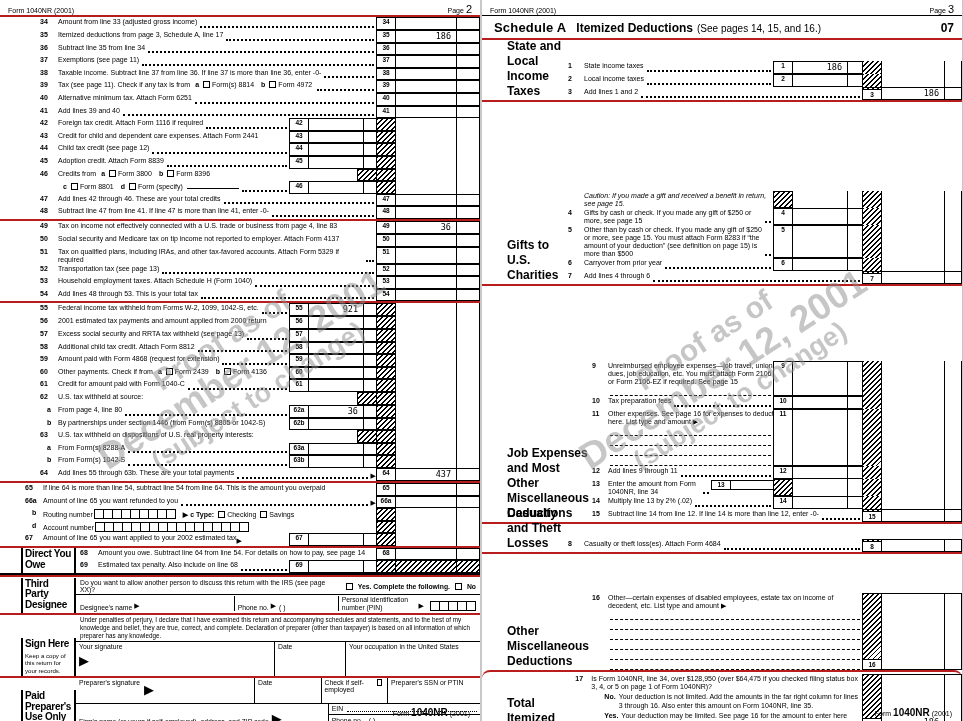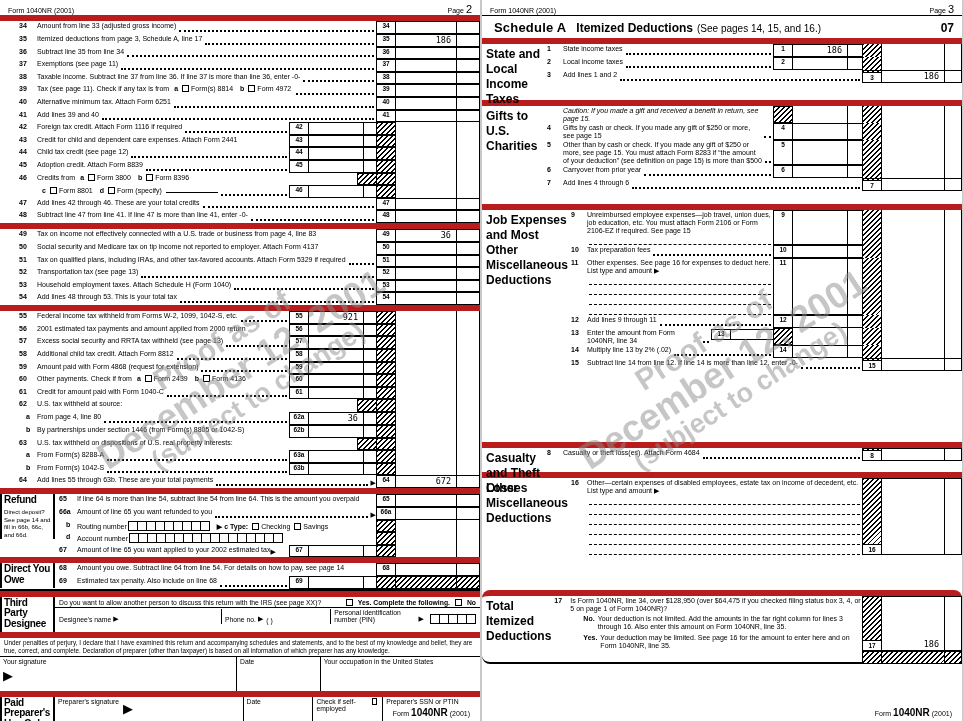--- a/index.html
+++ b/index.html
@@ -10,21 +10,21 @@
 .pghead{display:flex;justify-content:space-between;align-items:baseline;font-size:7px;padding:3px 8px 1px 8px;height:15px;}
 .pgno .pw{font-size:7px;}
 .pgno .pd{font-size:11px;margin-left:2px;}
 
 .schedtitle{display:flex;align-items:baseline;padding:4px 8px 3px 12px;border-top:1.5px solid #000;}
 .schedtitle .sa{font-size:13px;font-weight:700;margin-right:10px;letter-spacing:.2px;}
 .schedtitle .st{font-size:12px;font-weight:700;}
 .schedtitle .ss{font-size:10px;font-weight:400;margin-left:4px;}
 .schedtitle .code{margin-left:auto;font-size:12px;font-weight:700;}
 
-.sec{display:flex;border-top:6px solid #b91c1c;align-items:flex-start;}
+.sec{display:flex;border-top:2px solid #b91c1c;align-items:flex-end;padding-left:21px;}
 .sec:last-child{border-bottom:2px solid #000;}
 .sbRot{flex:0 0 15px;border-right:2px solid #000;border-left:2px solid #000;position:relative;overflow:hidden;}
 .sbRot span{position:absolute;left:50%;top:50%;transform:translate(-50%,-50%) rotate(-90deg);white-space:nowrap;font-size:8px;}
 .sbH{flex:0 0 55px;border-right:2px solid #000;border-left:2px solid #000;padding:1px 2px;font-size:6.1px;line-height:1.25;}
 .sbH .t{font-size:10px;font-weight:700;line-height:1.05;margin-bottom:2px;letter-spacing:-.3px;}
 .sbP{flex:0 0 64px;padding:3px 2px 1px 4px;font-size:12px;font-weight:700;line-height:1.25;}
 .rows{flex:1;display:flex;flex-direction:column;min-width:0;}
 .row{display:flex;align-items:stretch;}
 .p2 .row{min-height:12.6px;}
 .p3row{min-height:13px;}
@@ -757,32 +757,28 @@
               <div class="lt">
                 <span class="tx"><span>Add lines 55 through 63b. These are your total payments</span></span>
                 <div class="leader"></div>
                 <span class="arr">▶</span>
               </div>
               <div class="grp">
                 <div class="c boxed nb">
                   <div class="n">64</div>
                 </div>
                 <div class="c boxed amt">
-                  <div class="v">672</div>
+                  <div class="v">437</div>
                 </div>
                 <div class="c boxed cts"></div>
               </div>
             </div>
           </div>
         </div>
         <div class="sec">
-          <div class="sbH">
-            <div class="t">Refund</div>
-            <div>Direct deposit? See page 14 and fill in 66b, 66c, and 66d.</div>
-          </div>
           <div class="rows">
             <div class="row">
               <div class="ln"><span>65</span></div>
               <div class="lt">
                 <span class="tx"><span>If line 64 is more than line 54, subtract line 54 from line 64. This is the amount you overpaid</span></span>
               </div>
               <div class="grp">
                 <div class="c boxed nb">
                   <div class="n">65</div>
                 </div>
@@ -960,20 +956,24 @@
                   <span class="dbox"></span>
                   <span class="dbox"></span>
                 </span>
               </span>
             </div>
         </div>
       </div>
     </div>
 
     <div class="sec">
+      <div class="sbH">
+        <div class="t">Sign Here</div>
+        <div>Keep a copy of this return for your records.</div>
+      </div>
       <div class="blkmain">
         <div class="perj">Under penalties of perjury, I declare that I have examined this return and accompanying schedules and statements, and to the best of my knowledge and belief, they are true, correct, and complete. Declaration of preparer (other than taxpayer) is based on all information of which preparer has any knowledge.</div>
         <div class="sigrow">
           <div class="sigbox">
               <div class="slbl">Your signature</div>
               <div class="bigarr">▶</div>
             </div>
           <div class="datebox">
               <div class="slbl">Date</div>
             </div>
@@ -1092,21 +1092,21 @@
                 <div class="hf hatch"></div>
                 <div class="hn">3</div>
               </div>
               <div class="c boxed oamt">
                 <div class="v">186</div>
               </div>
               <div class="c boxed octs"></div>
             </div>
           </div>
         </div>
-        <div class="sec" style="height: 104px;">
+        <div class="sec" style="height: 184px;">
           <div class="sbP"><span>Gifts to U.S. Charities</span></div>
           <div class="rows">
             <div class="row p3row">
               <div class="ln"></div>
               <div class="lt">
                 <span class="tx it"><span>Caution: If you made a gift and received a benefit in return, see page 15.</span></span>
               </div>
               <div class="grp">
                 <div class="c boxed hatch nb3"></div>
                 <div class="c amt3"></div>

